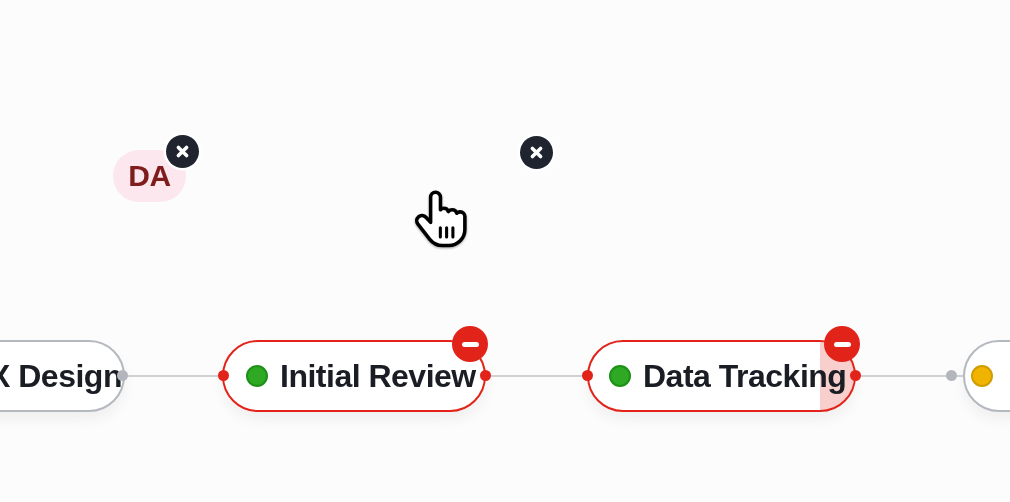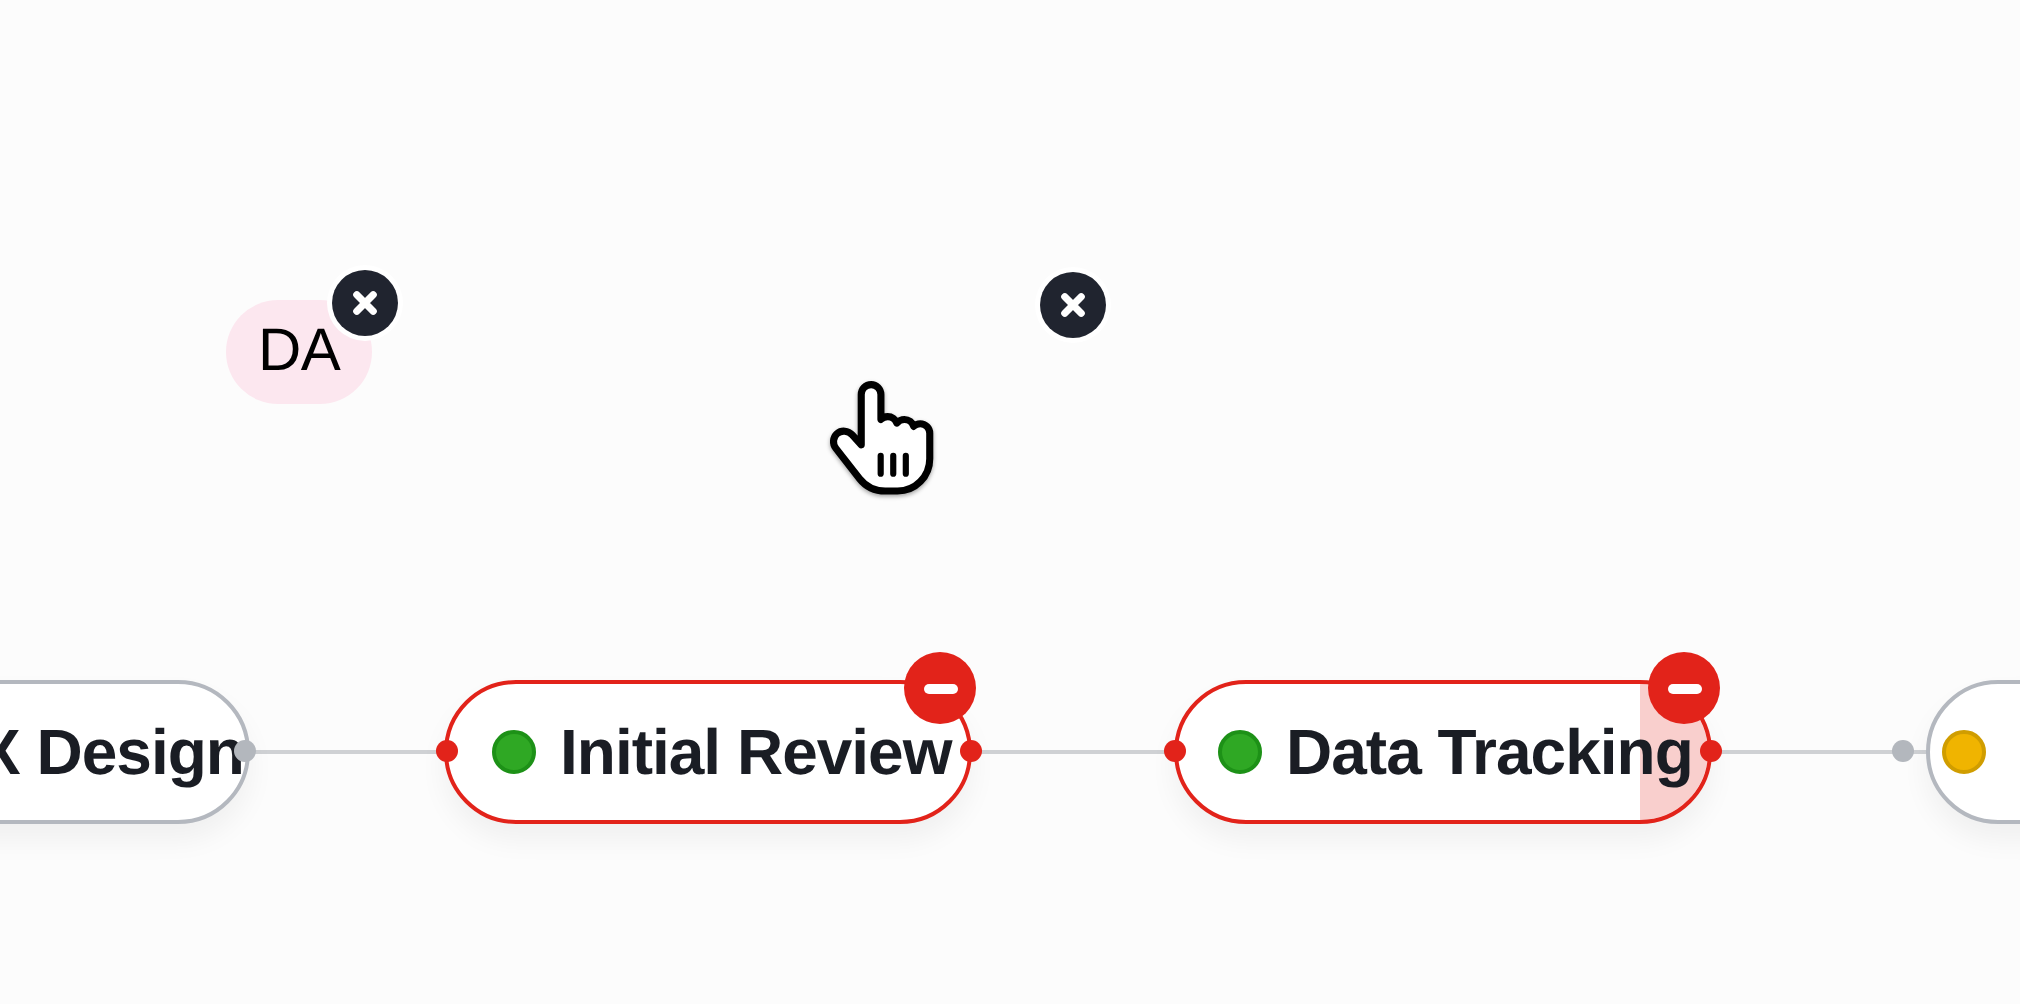--- a/index.html
+++ b/index.html
@@ -90,23 +90,23 @@
     background: #fff;
   }
 
   
   .chip {
     position: absolute;
     top: 150px; height: 52px;
     border-radius: 26px;
     display: flex; align-items: center; justify-content: center;
     font-size: 30px;
-    font-weight: 400;
+    font-weight: 700;
     letter-spacing: -0.3px;
-    color: #000000;
+    color: #7f1d1d;
     z-index: 8;
     cursor: grab;
   }
   .chip.pink     { background: #fce7ef; }
   .chip.lavender { background: #e4eafc; }
 
   .close-badge {
     position: absolute;
     width: 33px; height: 33px;
     border-radius: 50%;

